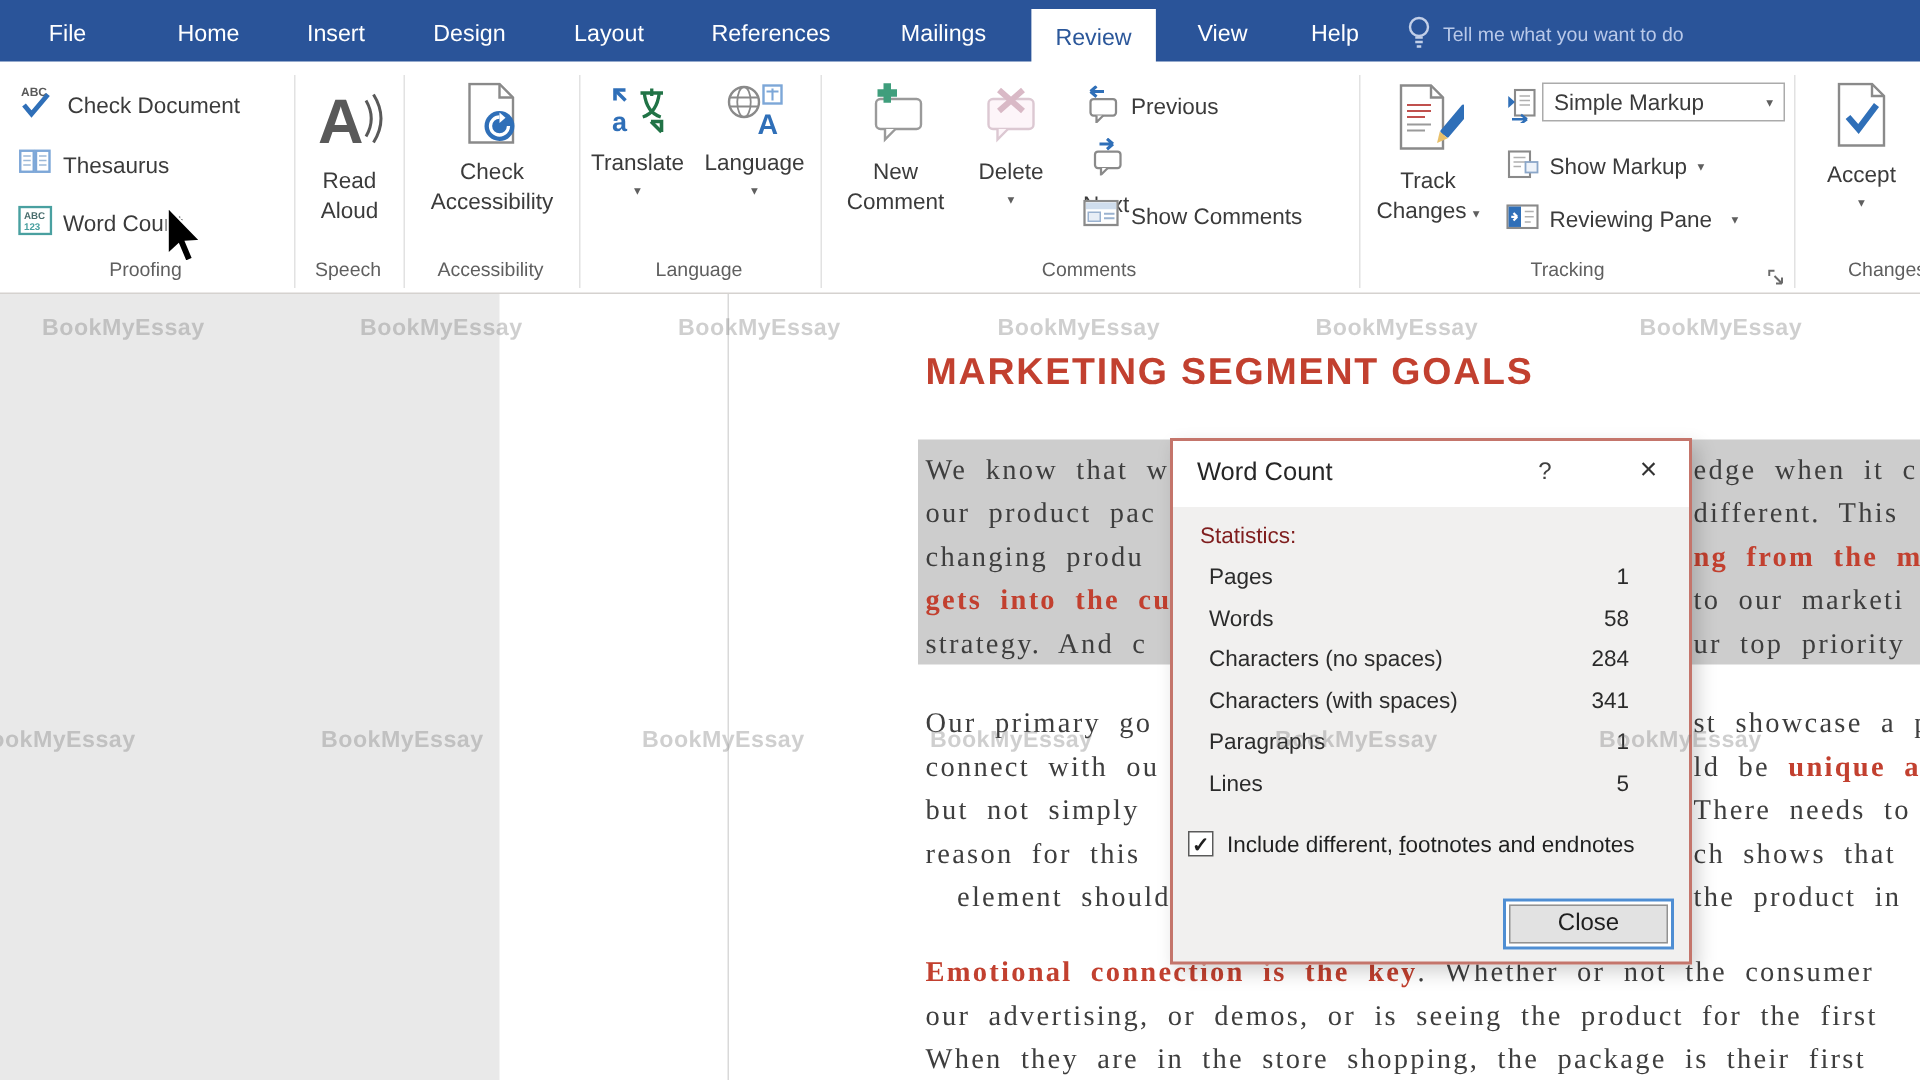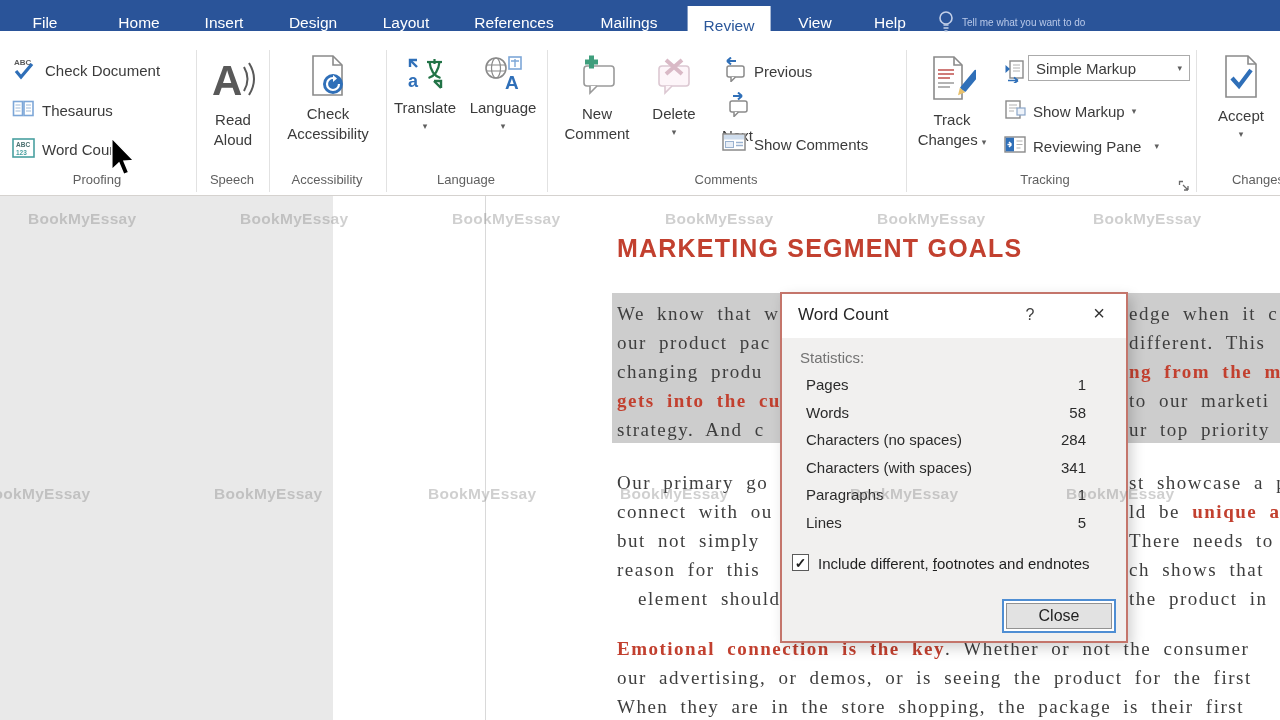--- a/index.html
+++ b/index.html
@@ -1,25 +1,25 @@
 <!DOCTYPE html>
 <html><head>
 <meta charset="utf-8">
 <style>
   html,body{margin:0;padding:0;}
   body{width:1280px;height:720px;position:relative;overflow:hidden;background:#fff;
        font-family:"Liberation Sans",sans-serif;-webkit-font-smoothing:antialiased;}
 
   
-  .titlebar{position:absolute;left:0;top:0;width:1280px;height:31px;background:#2a5499;z-index:20;}
+  .titlebar{position:absolute;left:0;top:0;width:1280px;height:41px;background:#2a5499;z-index:20;}
   .tab{position:absolute;top:0;height:45px;display:flex;align-items:center;transform:translateX(-50%);
        color:#fff;font-size:15.5px;padding:0 16px;cursor:default;}
   .tab.active{background:#fff;color:#2b579a;top:6px;height:39px;}
   .tellme{position:absolute;left:938px;top:0;height:45px;display:flex;align-items:center;gap:8px;
-          color:#b9c9e9;font-size:10px;}
+          color:#b9c9e9;font-size:13px;}
 
   
   .ribbon{position:absolute;left:0;top:45px;width:1280px;height:150px;background:#fff;
           border-bottom:1px solid #d5d2cf;z-index:20;color:#3b3b3b;font-size:15px;}
   .rdiv{position:absolute;top:5px;height:142px;width:1px;background:#e2e2e2;}
   .smallbtn{position:absolute;display:flex;align-items:center;gap:7px;height:30px;white-space:nowrap;}
   .bigbtn{position:absolute;display:flex;flex-direction:column;align-items:center;text-align:center;}
   .bigbtn .biglabel{line-height:20px;margin-top:4px;}
   .grouplabel{position:absolute;top:127px;transform:translateX(-50%);font-size:13px;color:#5f5f5f;white-space:nowrap;}
   .caret{font-size:9px;color:#5f5f5f;line-height:10px;}
@@ -40,21 +40,21 @@
   .watermark{position:absolute;font-size:15.5px;font-weight:700;letter-spacing:.3px;color:#6e6e6e;opacity:.32;
              z-index:80;white-space:nowrap;pointer-events:none;}
 
   
   .dialog{position:absolute;left:780px;top:292px;width:348px;height:351px;box-sizing:border-box;
           border:2px solid #c4756b;background:#f1f0ef;z-index:50;box-shadow:4px 5px 12px rgba(0,0,0,.18);}
   .dlg-titlebar{position:absolute;left:0;top:0;width:100%;height:44px;background:#fff;}
   .dlg-title{position:absolute;left:16px;top:11px;font-size:17px;color:#262626;}
   .dlg-help{position:absolute;left:236px;top:12px;font-size:16px;color:#404040;width:24px;text-align:center;}
   .dlg-close{position:absolute;right:14px;top:8px;font-size:20px;color:#333;width:26px;text-align:center;}
-  .dlg-stats-label{position:absolute;left:18px;top:55px;font-size:15px;color:#737373;}
+  .dlg-stats-label{position:absolute;left:18px;top:55px;font-size:15px;color:#7f1d1d;}
   .stat-row{position:absolute;left:24px;width:280px;display:flex;justify-content:space-between;
             font-size:15px;color:#2b2b2b;}
   .dlg-checkbox{position:absolute;left:10px;top:260px;width:17px;height:17px;box-sizing:border-box;
                 border:1.5px solid #5a5a5a;background:#fff;display:flex;align-items:center;justify-content:center;
                 font-size:14px;font-weight:700;color:#1f1f1f;line-height:1;}
   .dlg-chklabel{position:absolute;left:36px;top:261px;font-size:15px;color:#1f1f1f;white-space:nowrap;}
   .accel{text-decoration:underline;}
   .btn-close{position:absolute;left:220px;top:305px;width:114px;height:34px;box-sizing:border-box;
              border:2px solid #4f8ed3;background:#fff;padding:2px;}
   .btn-close-inner{width:100%;height:100%;box-sizing:border-box;border:1px solid #929292;background:#e2e2e2;

